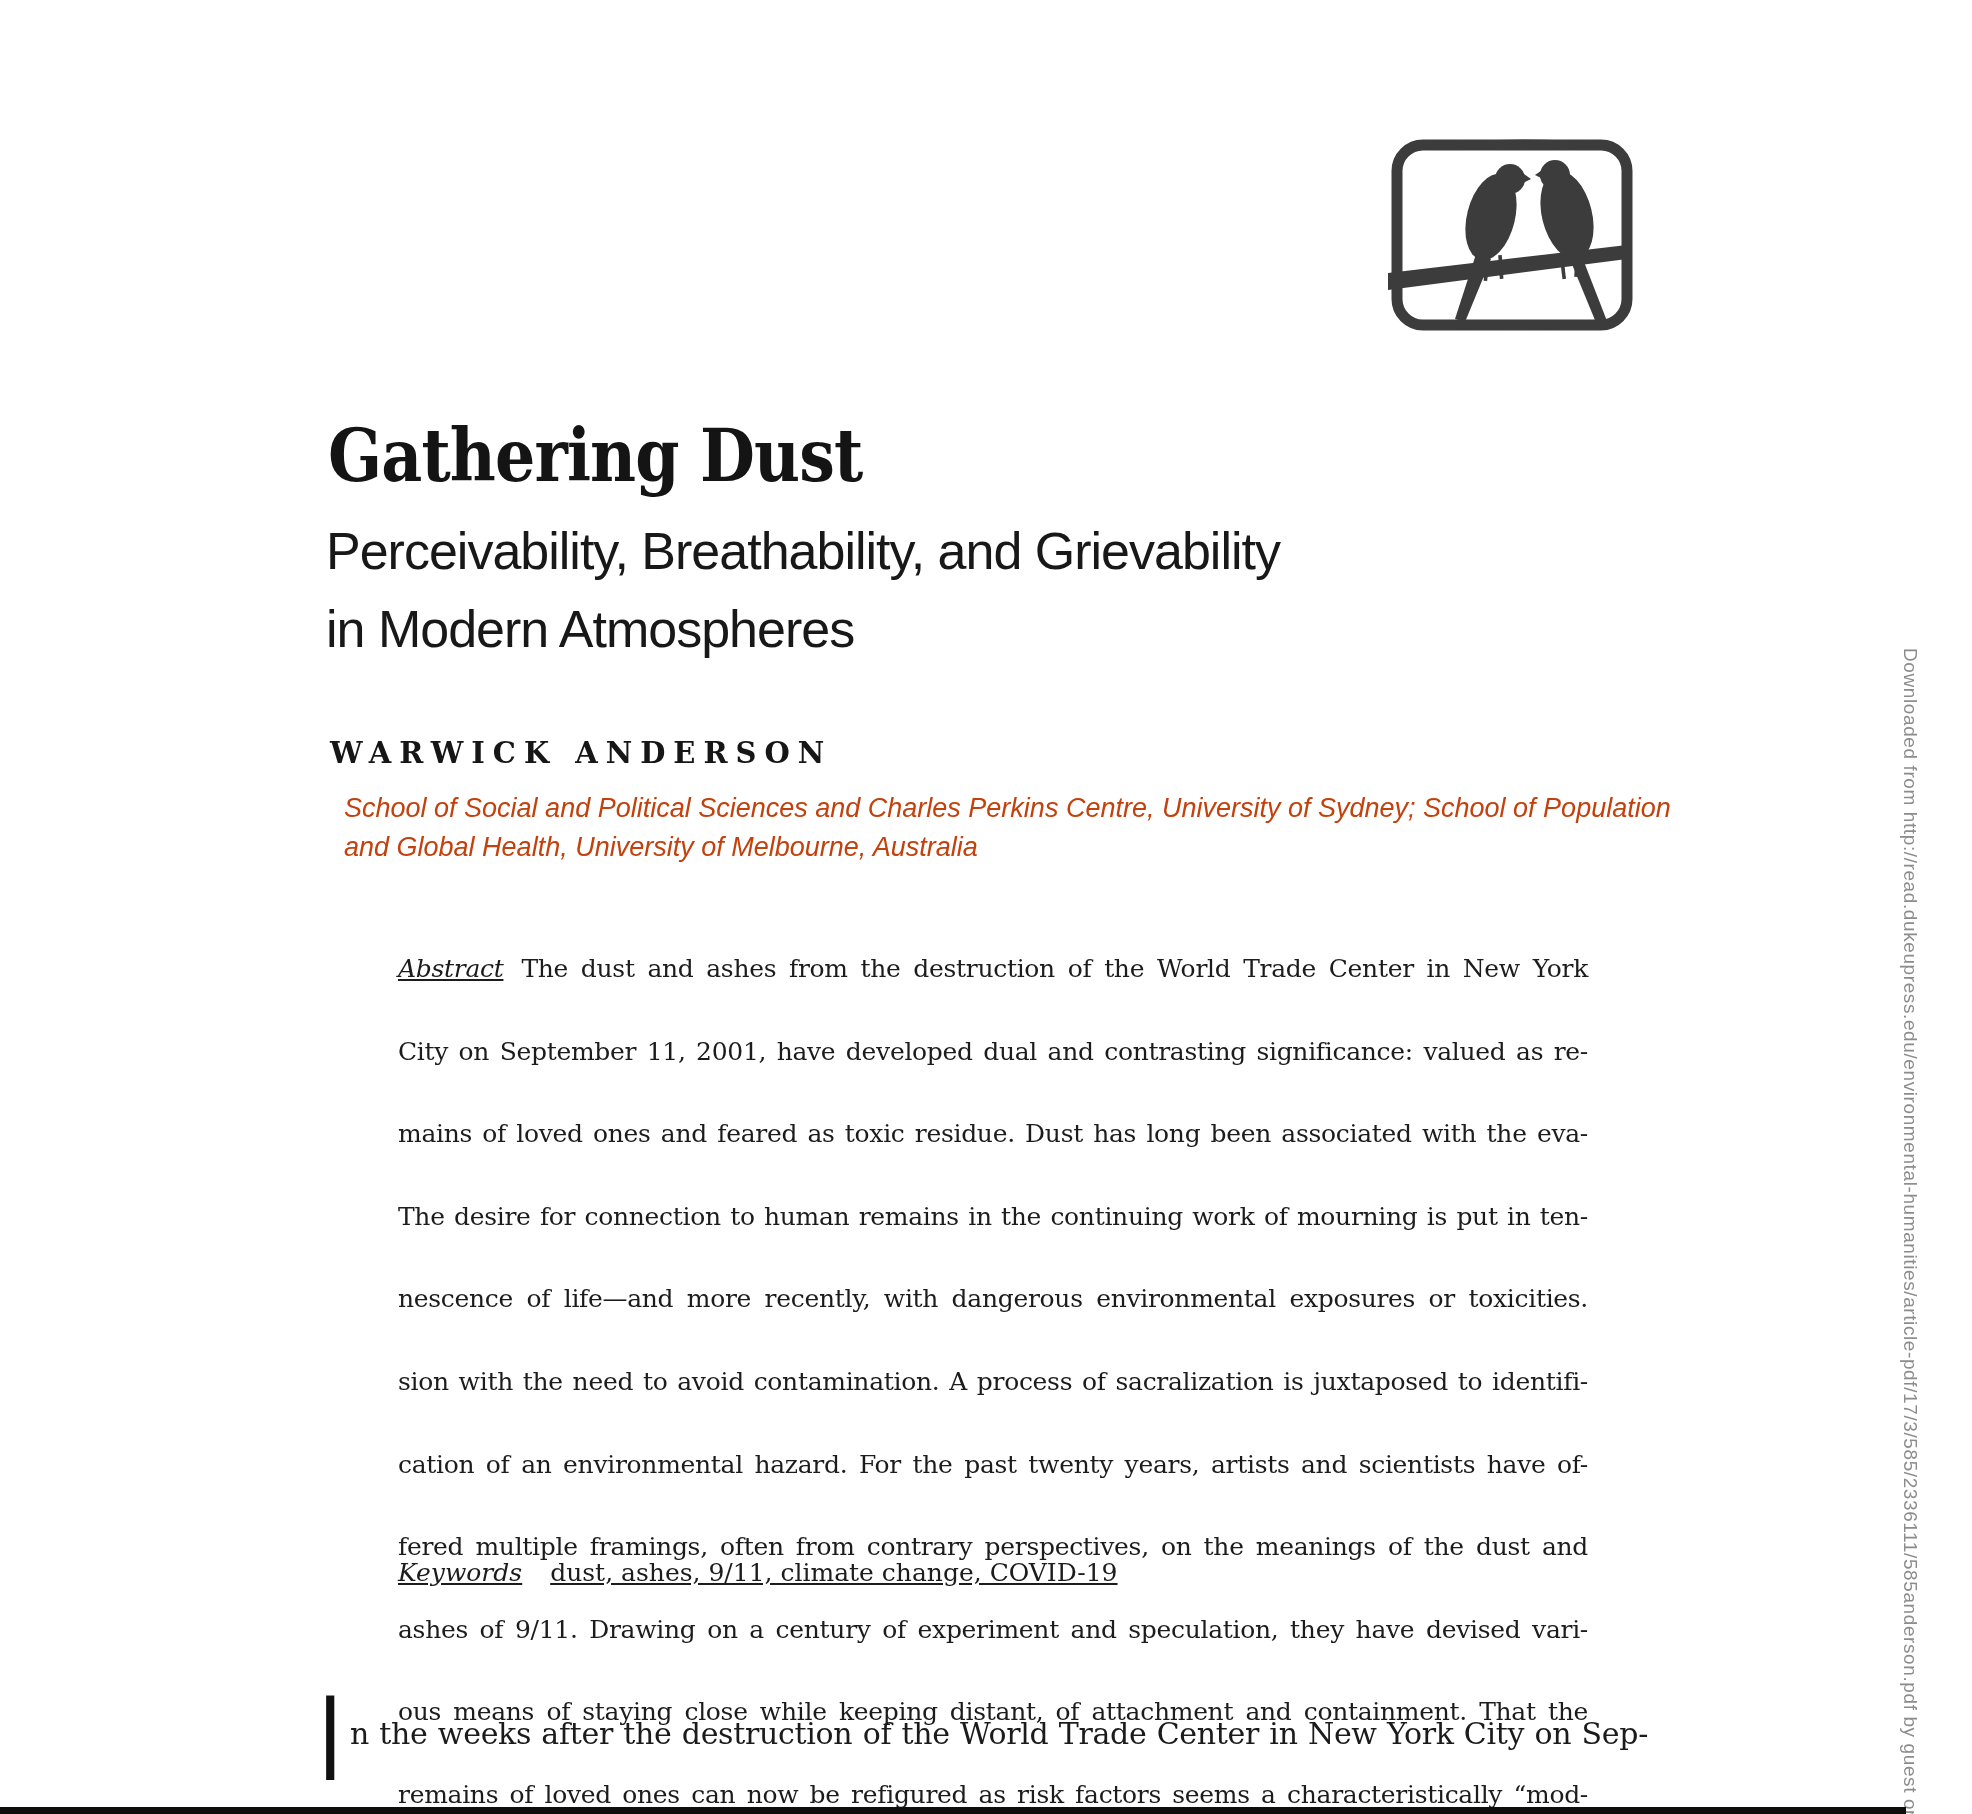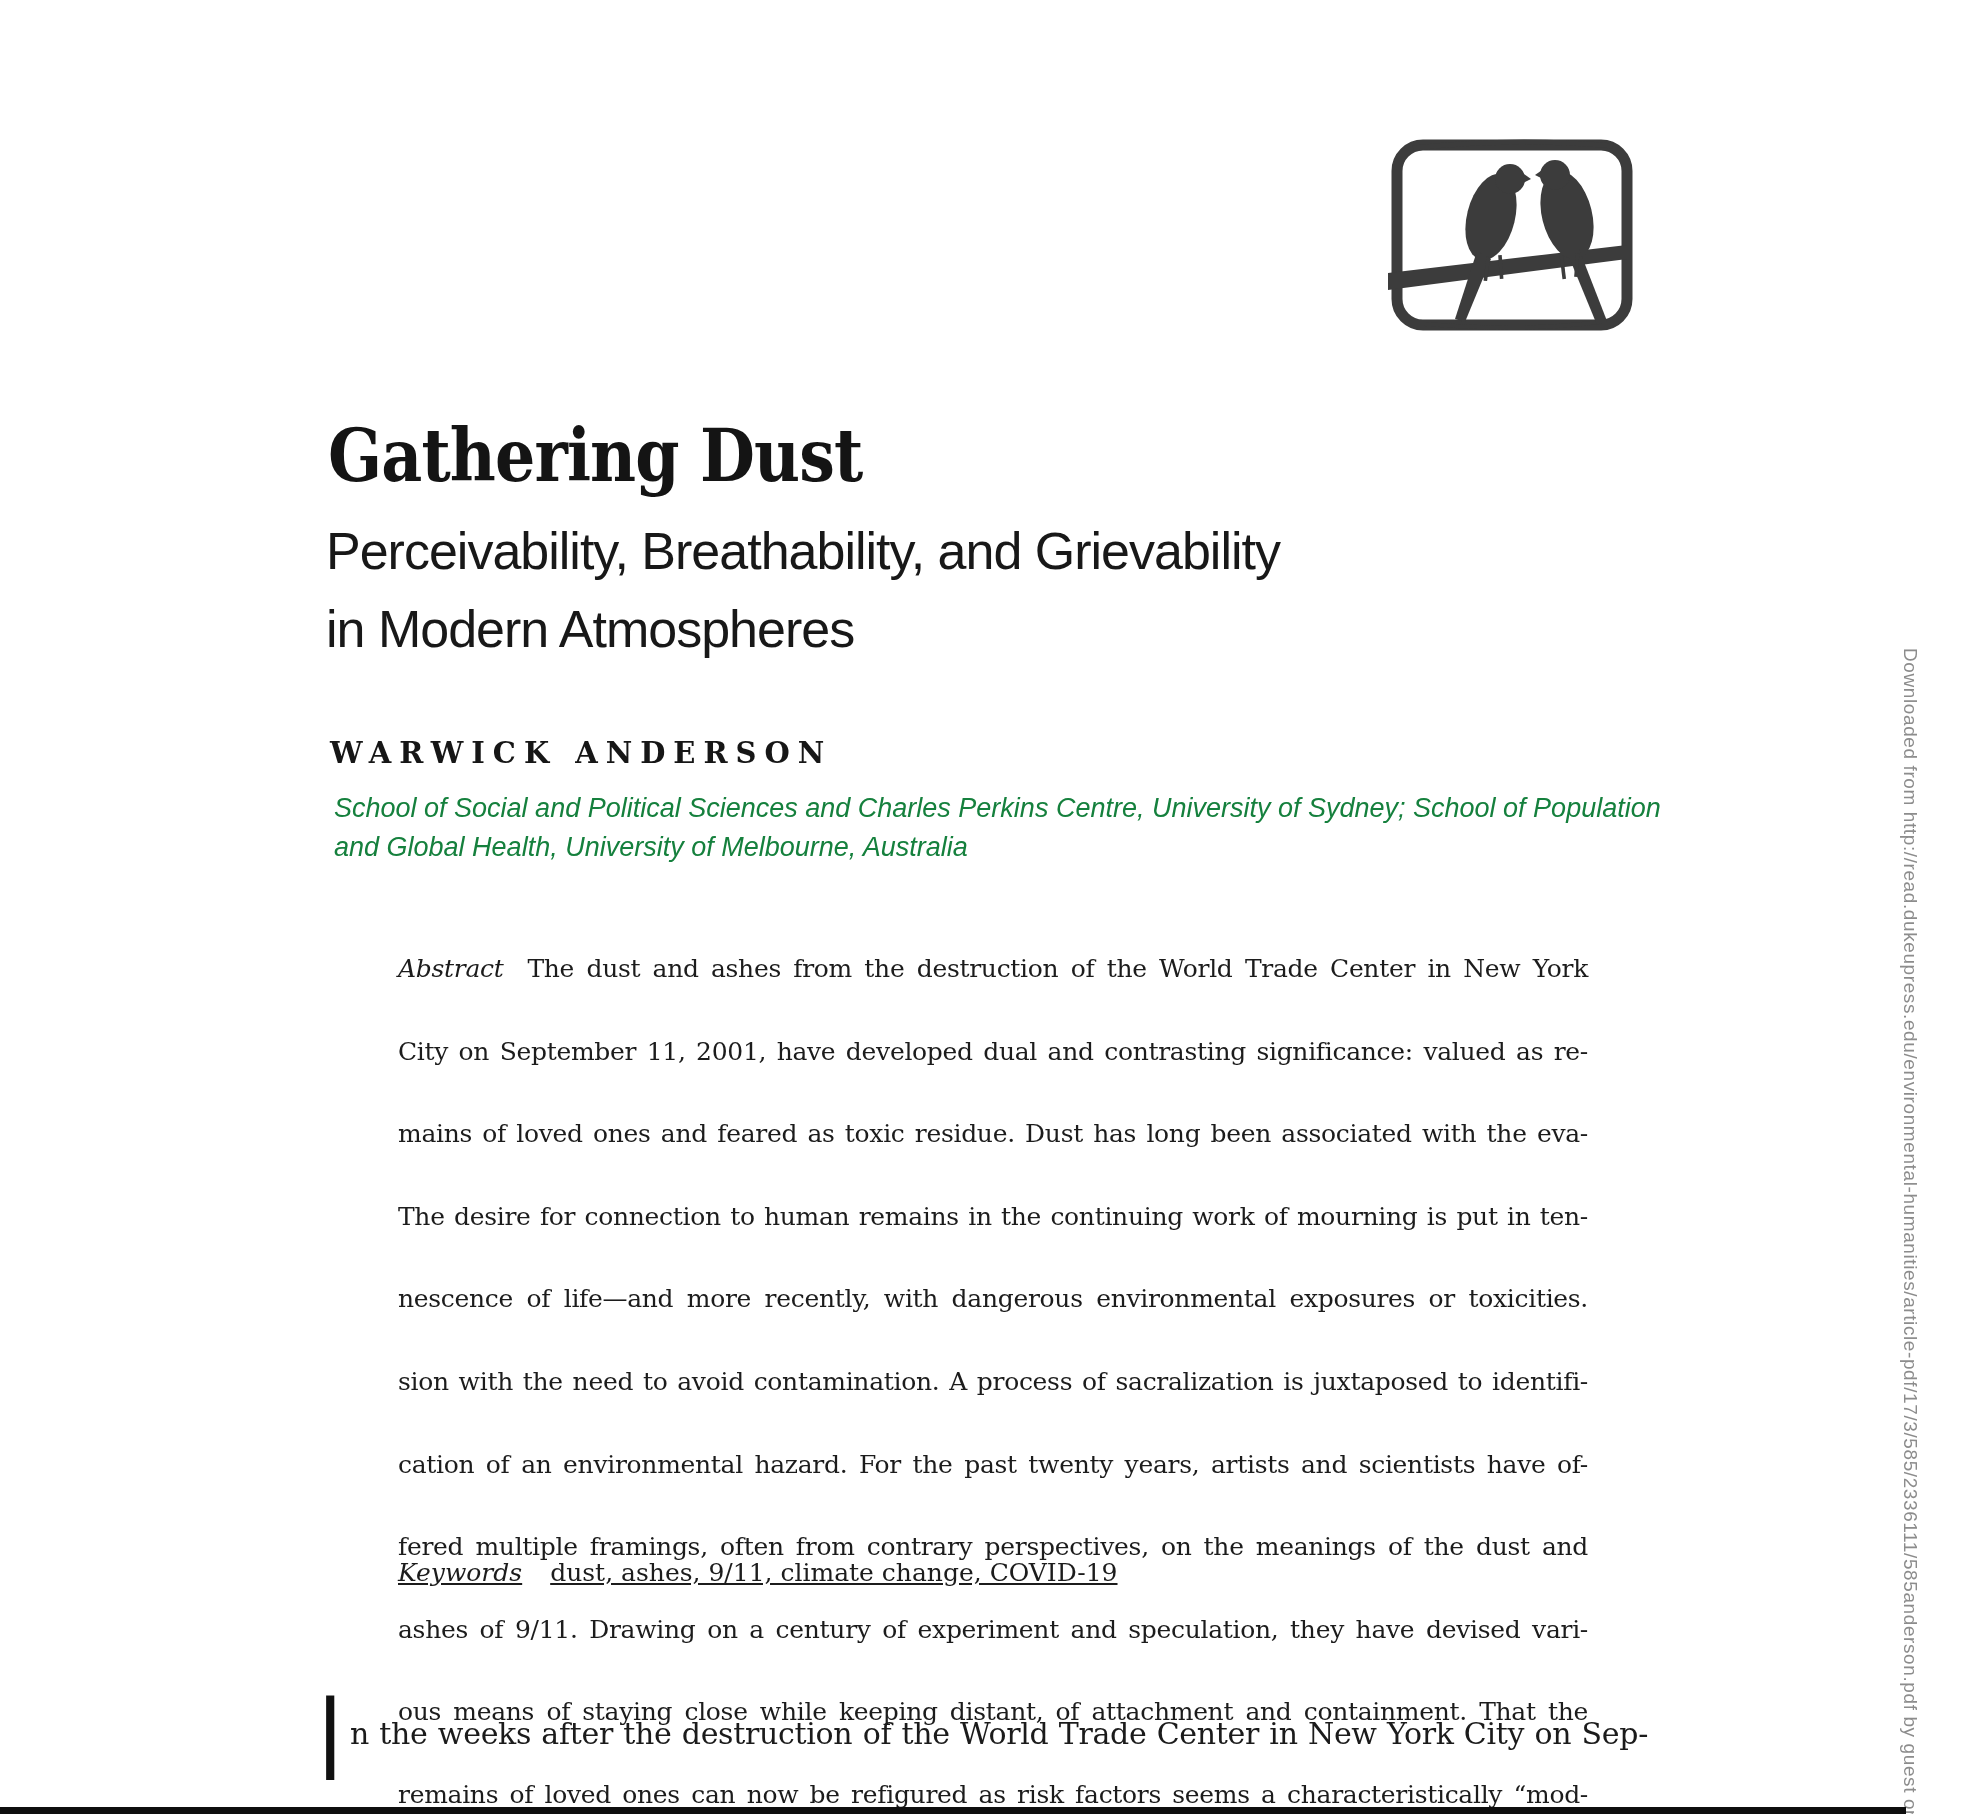--- a/index.html
+++ b/index.html
@@ -21,34 +21,34 @@
     font-family:"Liberation Sans",sans-serif;
     font-size:52px;line-height:78px;letter-spacing:-1px;
     color:#181818;white-space:nowrap;
   }
   #author{
     position:absolute;left:330px;top:736px;
     font-family:"DejaVu Serif",serif;font-weight:700;
     font-size:29px;letter-spacing:8px;white-space:nowrap;color:#161616;text-align:right;
   }
   #affiliation{
-    position:absolute;left:334px;top:789px;
+    position:absolute;left:344px;top:789px;
     font-family:"Liberation Sans",sans-serif;font-style:italic;
-    font-size:27px;line-height:39px;color:#15803d;
+    font-size:27px;line-height:39px;color:#c2410c;
   }
   #affiliation .aff-line{white-space:nowrap;}
   
   #abstract{
     position:absolute;left:398px;top:948px;width:1190px;
     font-family:"DejaVu Serif",serif;font-size:25px;line-height:41.3px;
     letter-spacing:-0.3px;color:#1c1c1c;
   }
   .jline{text-align:justify;}
   .jline::after{content:"";display:inline-block;width:100%;height:0;}
-  .abs-label{font-style:italic;margin-right:24px;}
+  .abs-label{font-style:italic;margin-right:18px;text-decoration:underline;}
   #keywords{
     position:absolute;left:398px;top:1558px;
     font-family:"DejaVu Serif",serif;font-size:25px;white-space:nowrap;color:#1c1c1c;text-decoration:underline;
   }
   .kw-label{font-style:italic;margin-right:28px;}
   
   #drop-cap{
     position:absolute;left:318px;top:1677px;
     font-family:"Liberation Sans",sans-serif;font-size:122px;line-height:1;
     transform:scaleX(.72);transform-origin:0 0;color:#111;

